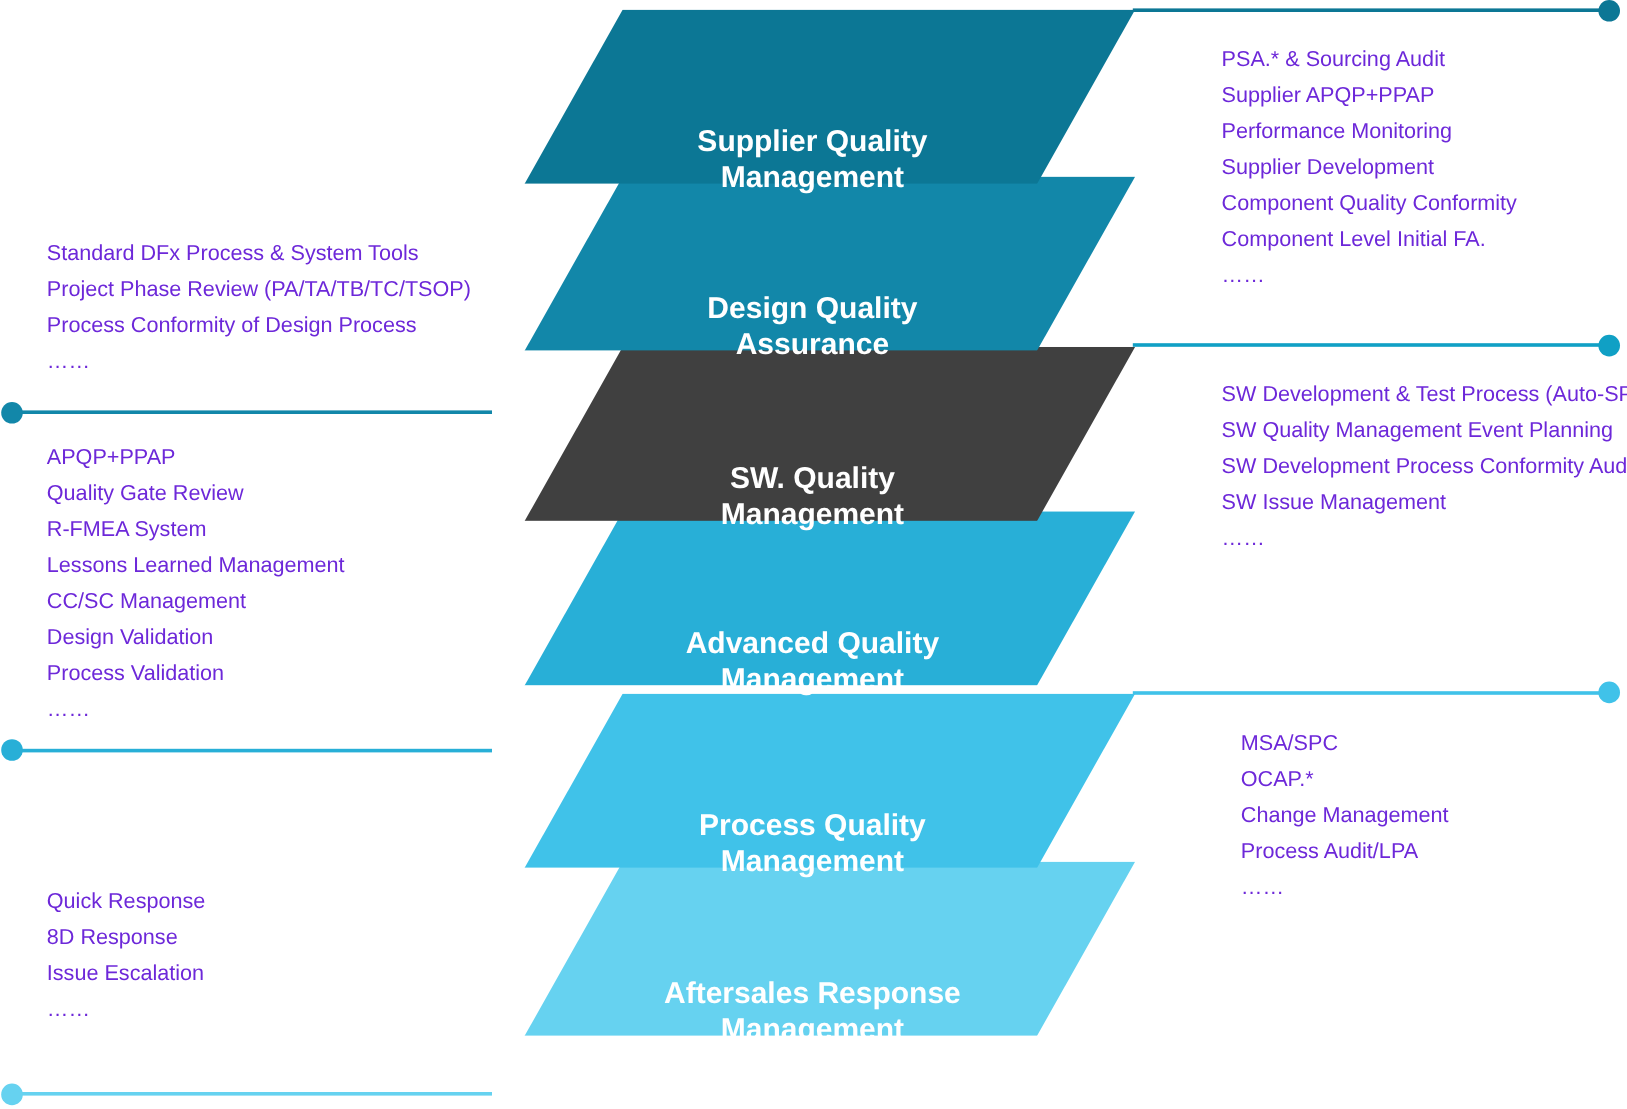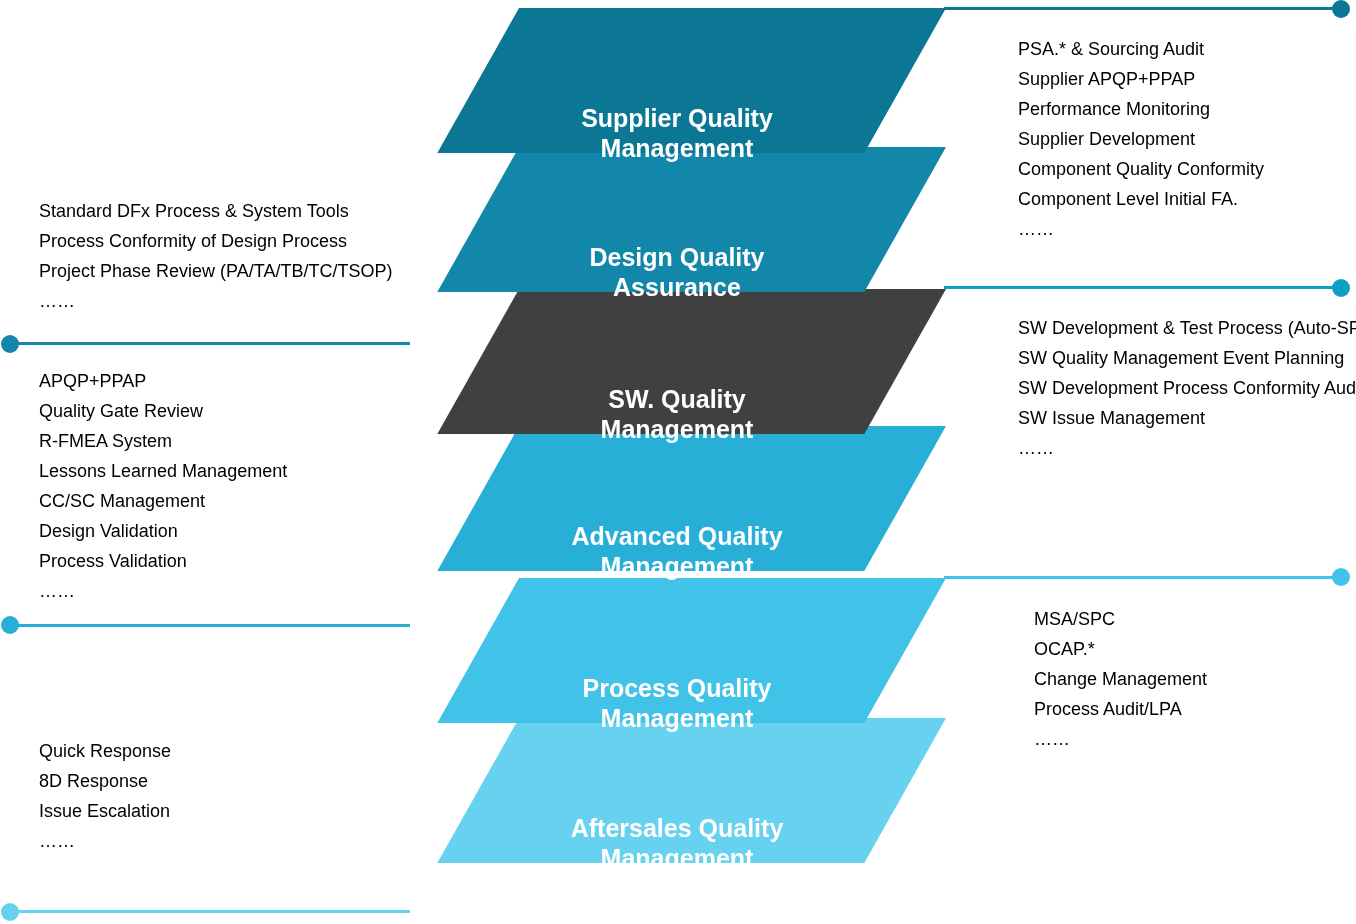--- a/index.html
+++ b/index.html
@@ -32,21 +32,21 @@
     font-size: 25px;
     font-weight: bold;
     line-height: 30px;
   }
   .band-title span { display: block; }
   .details {
     position: absolute;
     list-style: none;
     font-size: 18px;
     line-height: 30px;
-    color: #000000;
+    color: #6d28d9;
     white-space: nowrap;
   }
   .connector-line {
     position: absolute;
     height: 3px;
   }
   .connector-dot {
     position: absolute;
     width: 18px;
     height: 18px;
@@ -88,21 +88,21 @@
 
   <div class="band" style="top: 578px; z-index: 2; background: rgb(64, 194, 233);">
     <div class="band-title">
       <span>Process Quality</span>
       <span>Management</span>
     </div>
   </div>
 
   <div class="band" style="top: 718px; z-index: 1; background: rgb(102, 210, 240);">
     <div class="band-title">
-      <span>Aftersales Quality</span>
+      <span>Aftersales Response</span>
       <span>Management</span>
     </div>
   </div>
 
   <div class="connector-line" style="top: 7px; left: 944px; width: 397px; z-index: 10; background: rgb(12, 119, 149);"></div>
   <div class="connector-dot" style="top: 0px; left: 1332px; z-index: 10; background: rgb(12, 119, 149);"></div>
 
   <div class="connector-line" style="top: 342px; left: 10px; width: 400px; z-index: 10; background: rgb(18, 135, 169);"></div>
   <div class="connector-dot" style="top: 335px; left: 1px; z-index: 10; background: rgb(18, 135, 169);"></div>
 
@@ -123,22 +123,22 @@
     <li>Supplier APQP+PPAP</li>
     <li>Performance Monitoring</li>
     <li>Supplier Development</li>
     <li>Component Quality Conformity</li>
     <li>Component Level Initial FA.</li>
     <li>……</li>
   </ul>
 
   <ul class="details" style="top:196px; left:39px;">
     <li>Standard DFx Process &amp; System Tools</li>
+    <li>Project Phase Review (PA/TA/TB/TC/TSOP)</li>
     <li>Process Conformity of Design Process</li>
-    <li>Project Phase Review (PA/TA/TB/TC/TSOP)</li>
     <li>……</li>
   </ul>
 
   <ul class="details" style="top:313px; left:1018px;">
     <li>SW Development &amp; Test Process (Auto-SPICE)</li>
     <li>SW Quality Management Event Planning</li>
     <li>SW Development Process Conformity Audit</li>
     <li>SW Issue Management</li>
     <li>……</li>
   </ul>

